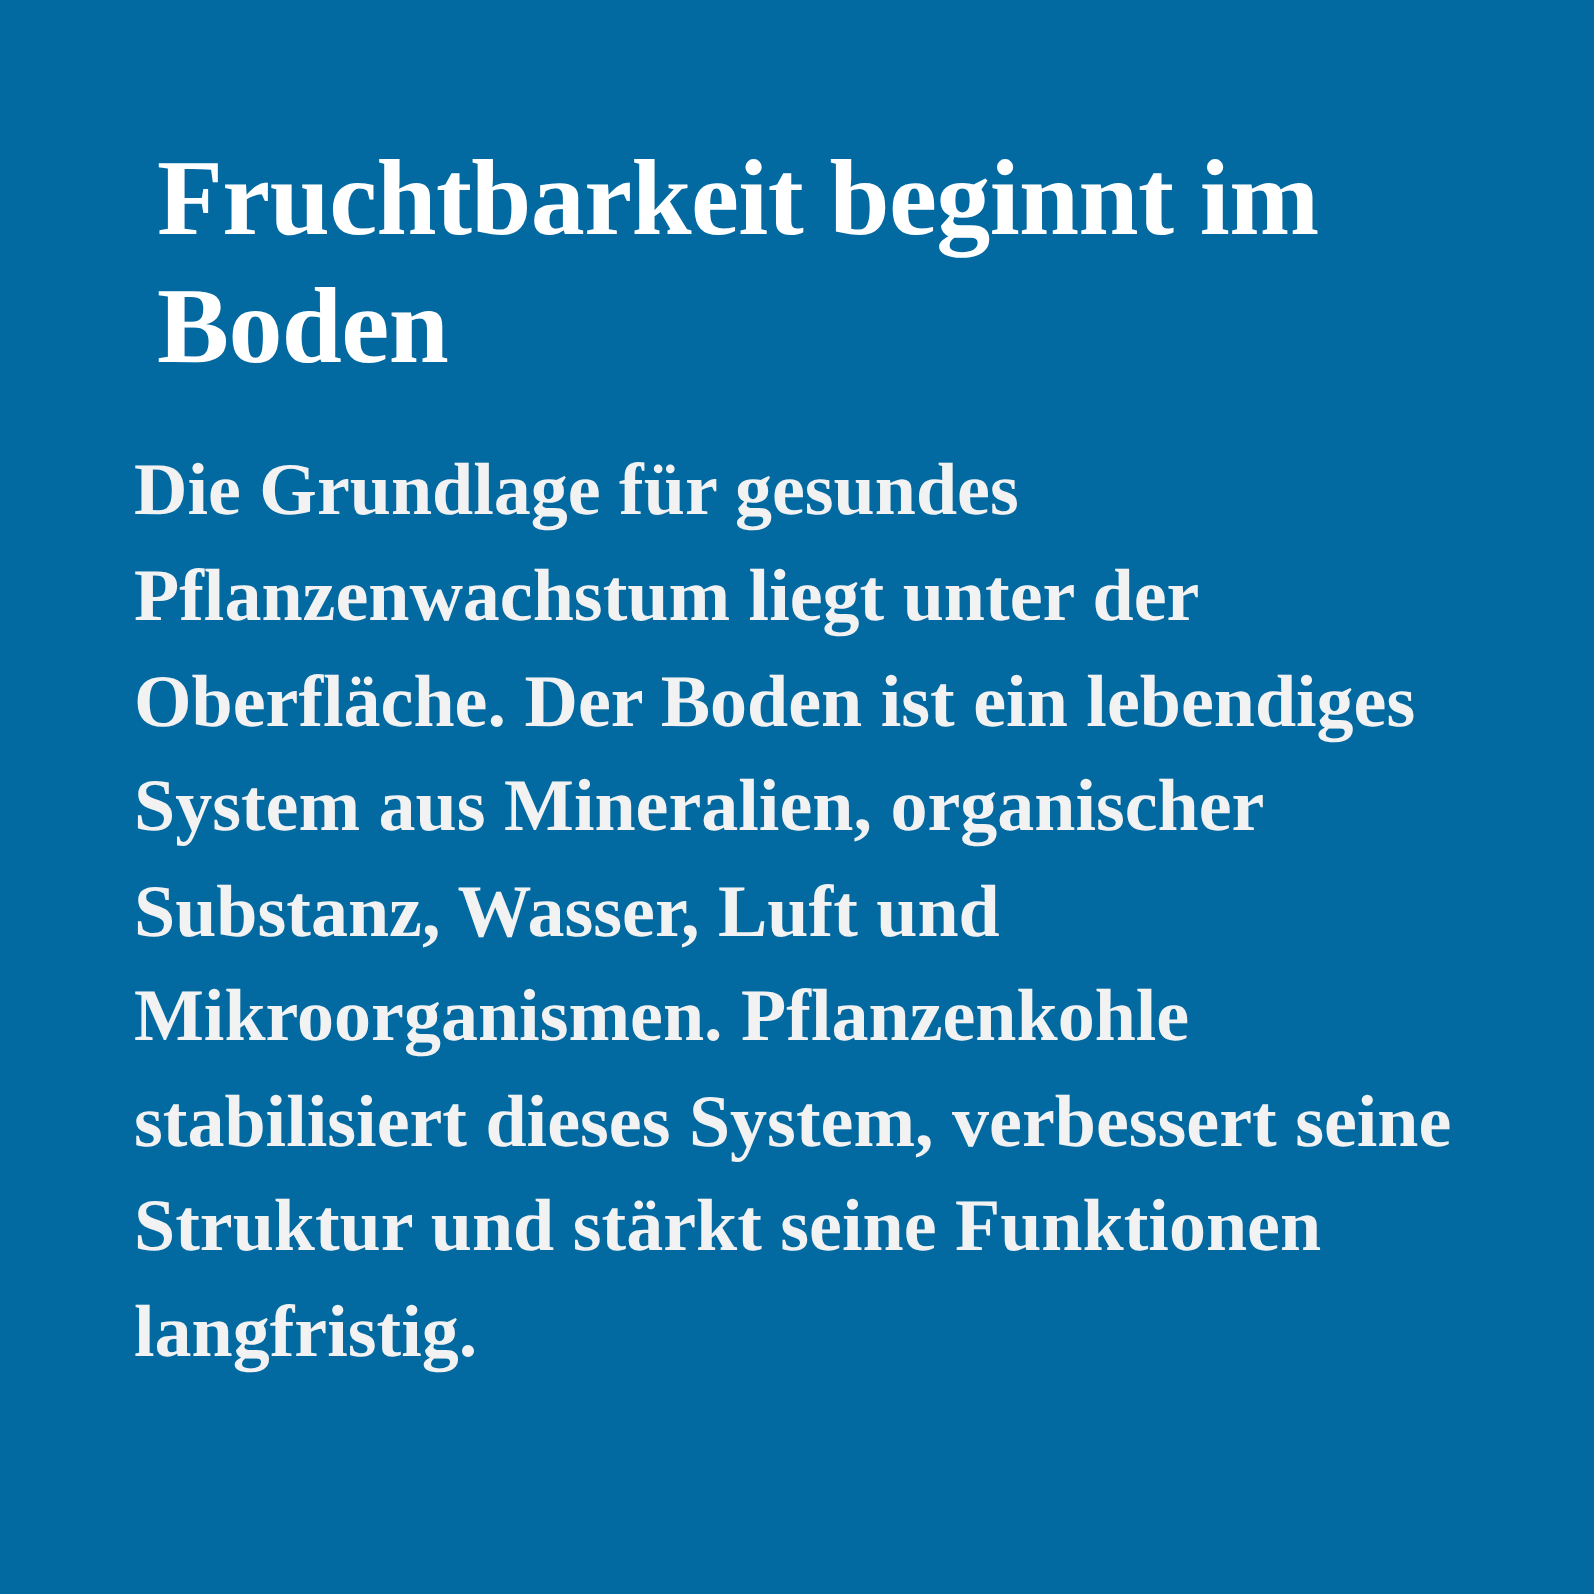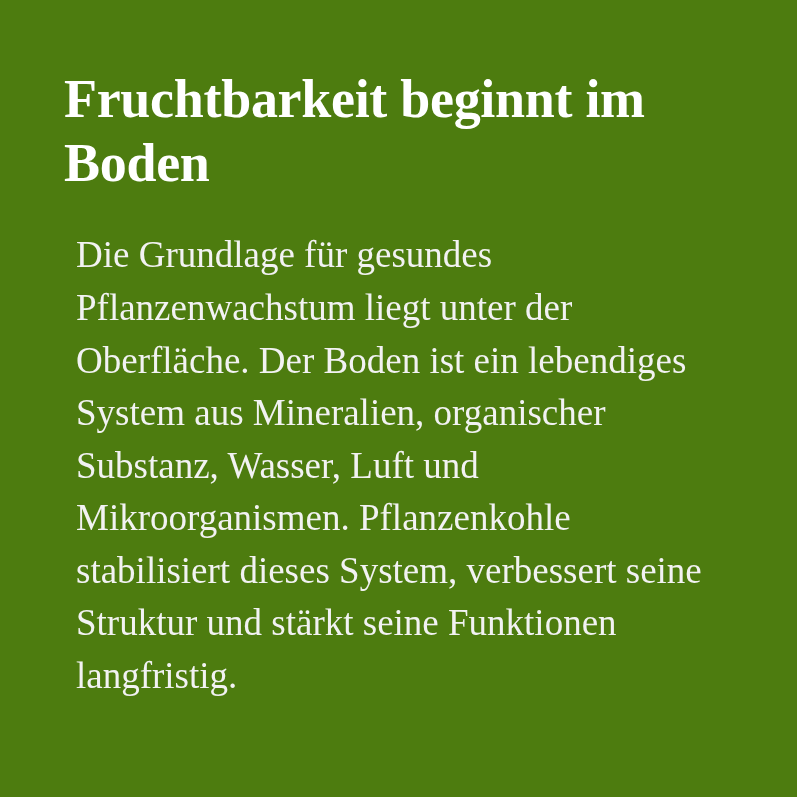--- a/index.html
+++ b/index.html
@@ -11,43 +11,43 @@
     width: 797px;
     height: 797px;
     overflow: hidden;
     font-family: "Liberation Serif", "DejaVu Serif", serif;
     color: #ffffff;
   }
   .card {
     box-sizing: border-box;
     width: 797px;
     height: 797px;
-    background: #4d7c0f;
+    background: #0369a1;
     padding: 68px 64px 0 64px;
     display: flex;
     flex-direction: column;
-    align-items: flex-start;
+    align-items: center;
   }
   .headline {
     font-family: "Liberation Serif", "DejaVu Serif", serif;
     font-weight: 700;
     font-size: 54px;
     line-height: 1.18;
     letter-spacing: -0.3px;
     color: #ffffff;
     margin: 0 0 22px 0;
     max-width: 640px;
   }
   .body-text {
     font-family: "Liberation Serif", "DejaVu Serif", serif;
-    font-weight: 400;
+    font-weight: 700;
     font-size: 37px;
     line-height: 1.42;
     color: #f2f2f2;
-    margin: 12px;
+    margin: 3px;
     max-width: 672px;
     text-align: left;
     hyphens: manual;
   }
 </style>
 </head>
 <body style="background: rgb(5, 5, 5);">
 
 <div class="card">
   <h1 class="headline">Fruchtbarkeit beginnt im Boden</h1>

